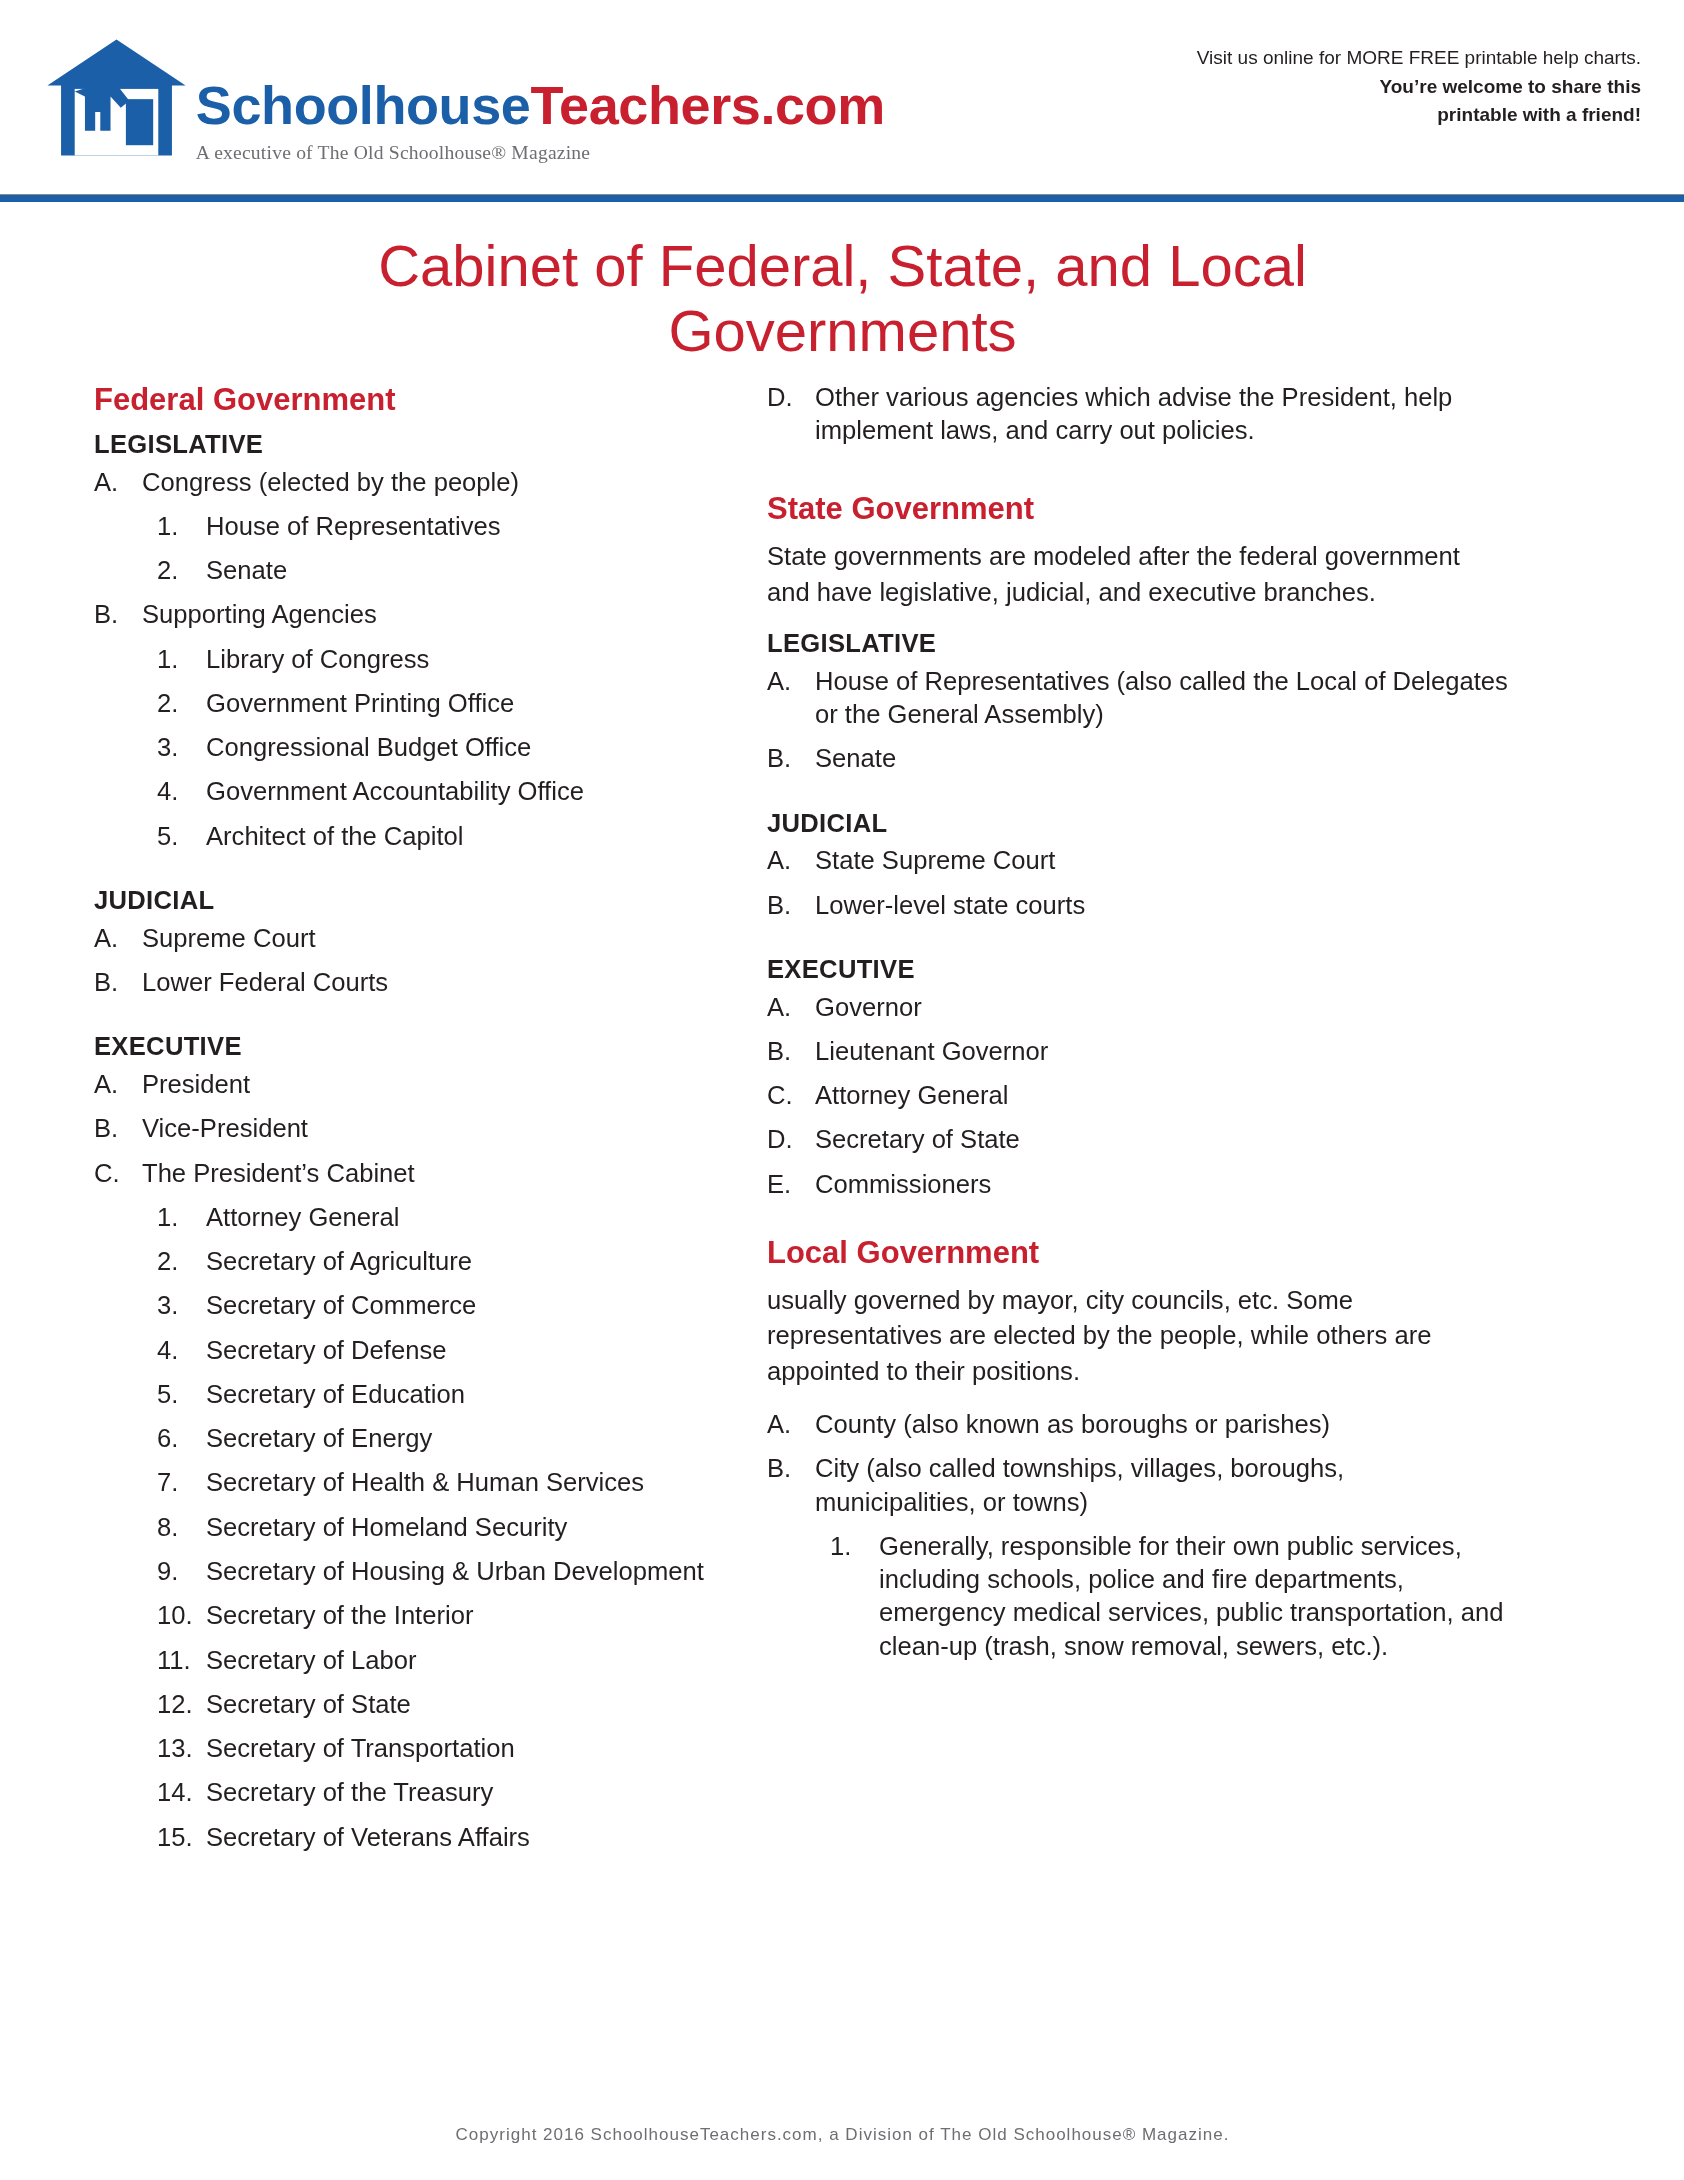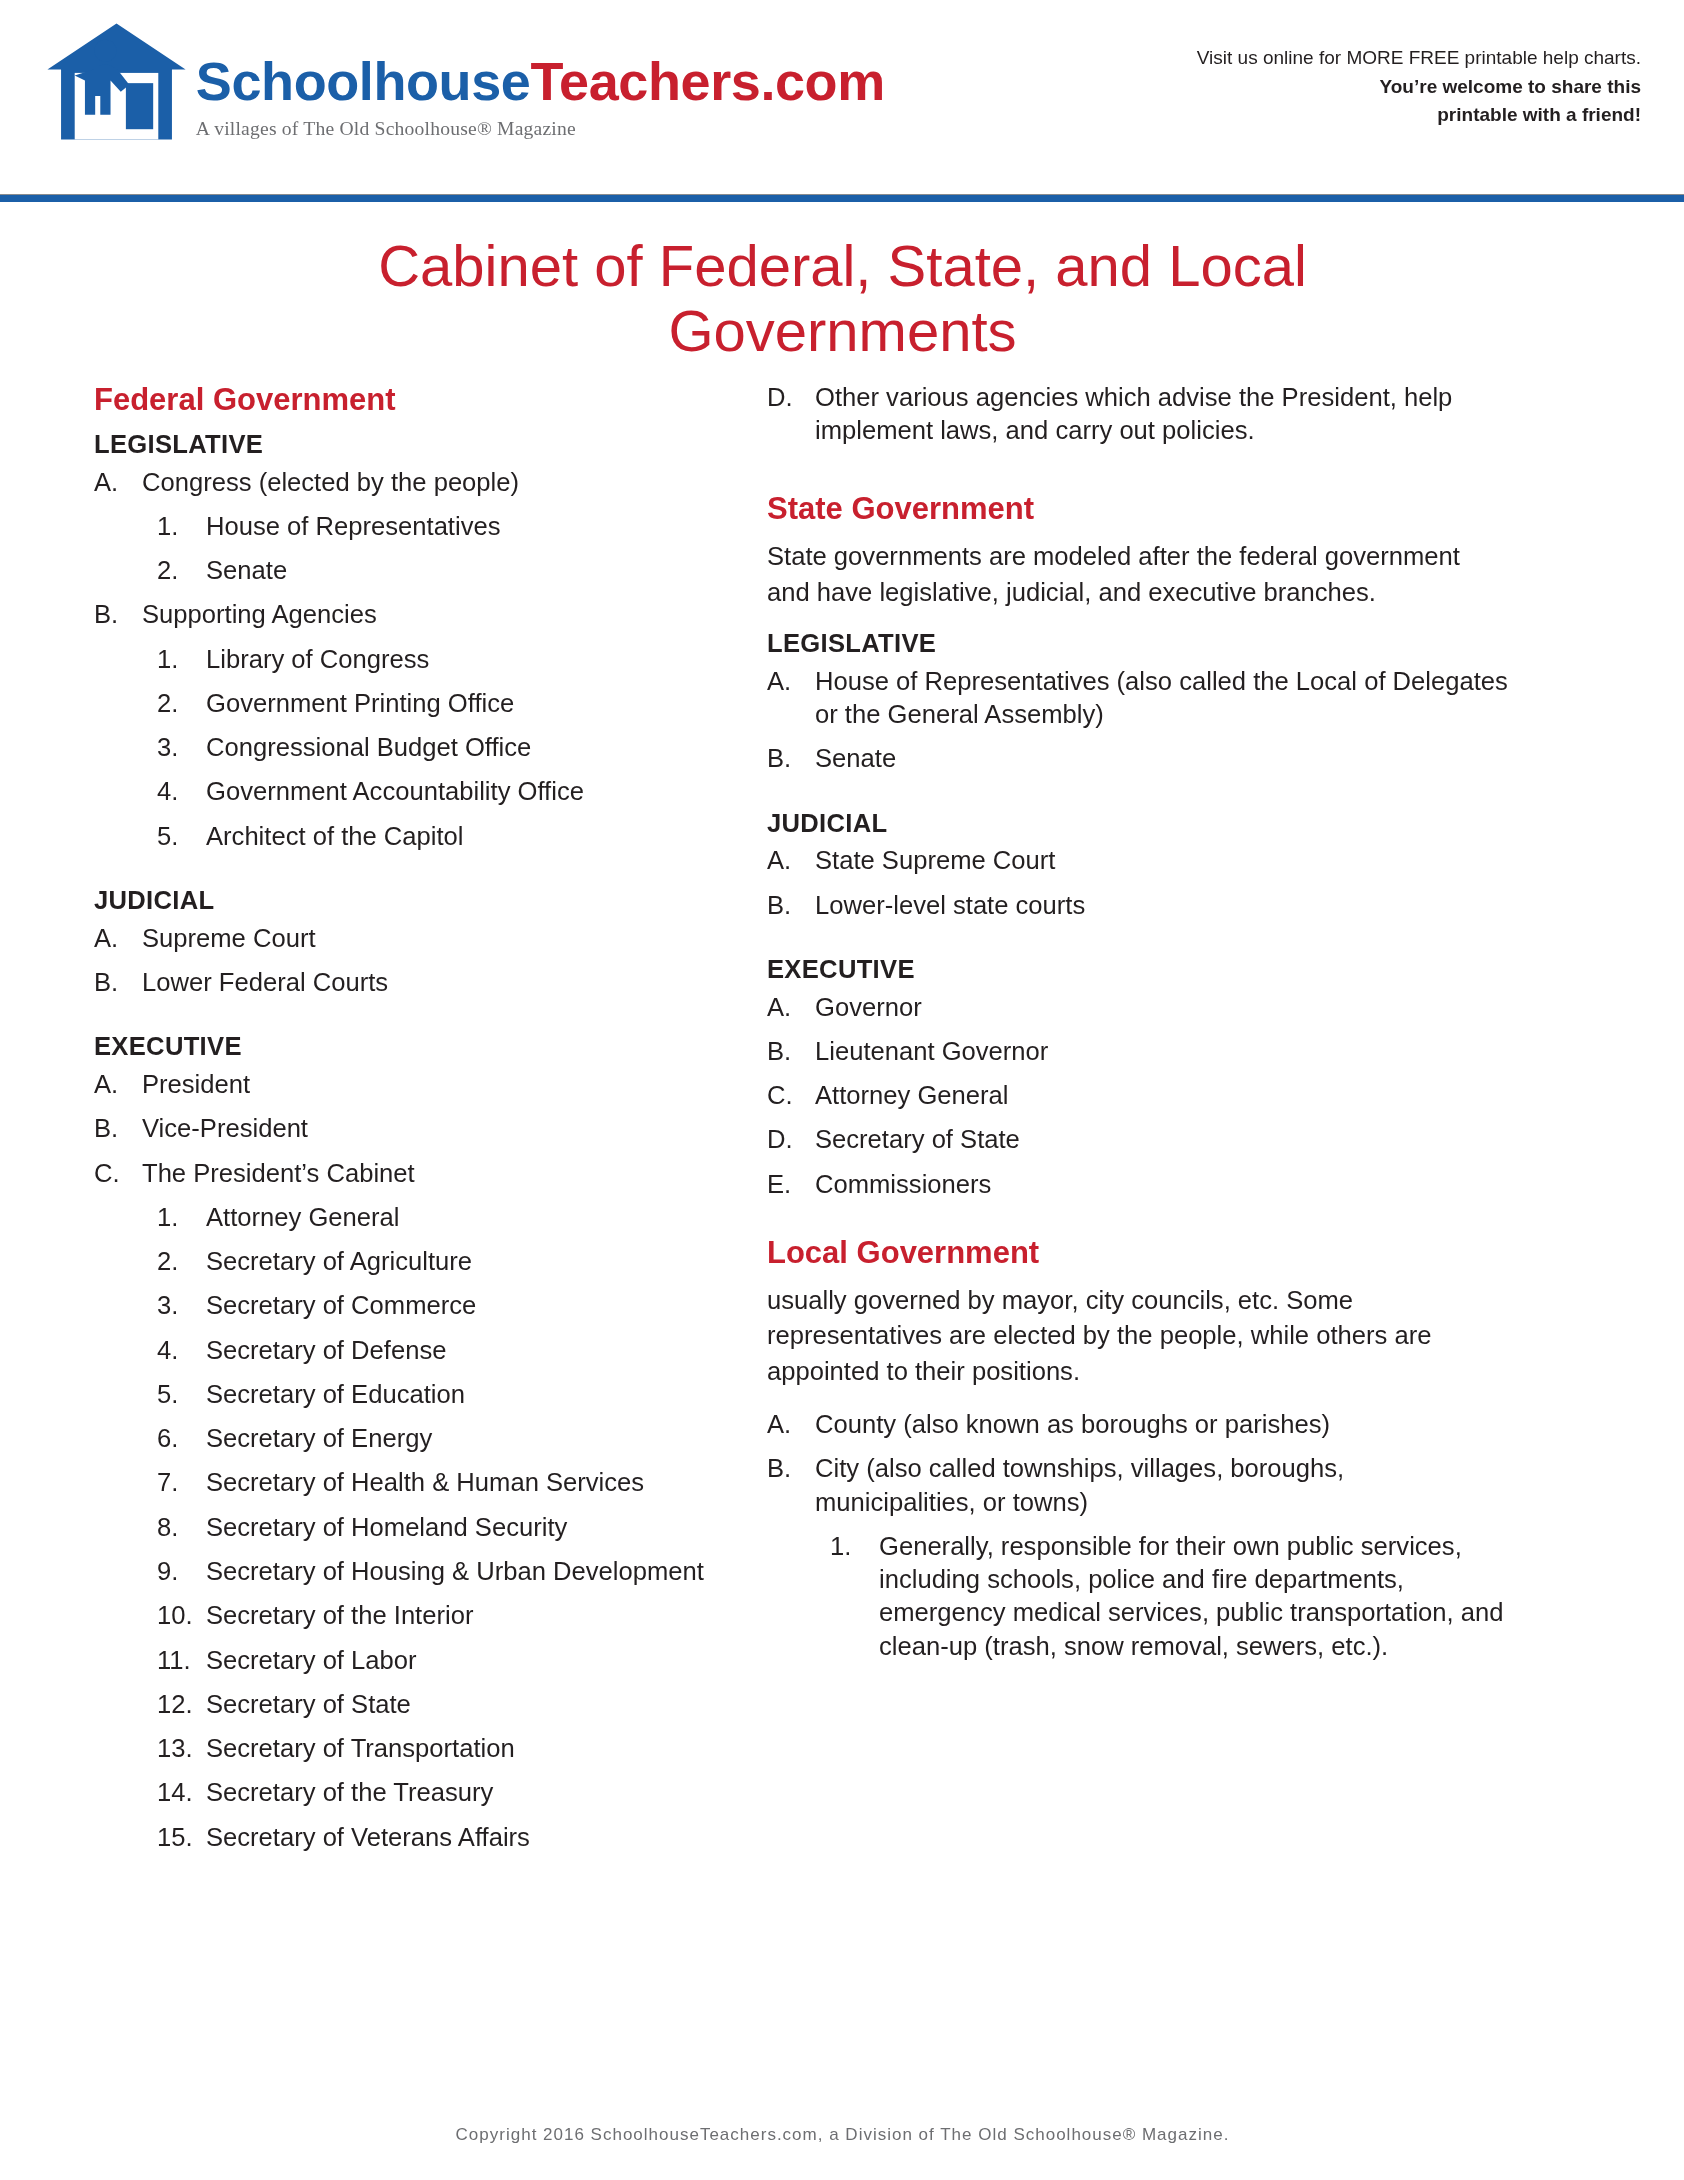--- a/index.html
+++ b/index.html
@@ -19,23 +19,23 @@
 
   
   .header {
     position: relative;
     height: 194px;
     padding: 32px 44px 0 44px;
   }
   .logo-wrap {
     position: absolute;
     left: 44px;
-    top: 20px;
+    top: 36px;
     display: flex;
-    align-items: center;
+    align-items: flex-end;
   }
   .logo-mark {
     width: 145px;
     height: 128px;
     position: relative;
     flex: 0 0 auto;
   }
   .logo-mark svg { display: block; }
   .logo-text {
     margin-left: 6.8px;
@@ -195,21 +195,21 @@
         <circle cx="72" cy="36" r="13" fill="#1b5fa8"></circle>
         <path d="M58 58 q14 -12 28 0 l14 18 -10 8 -12 -13 0 40 -12 0 0 -22 -6 0 0 22 -12 0 0 -40 -12 -6 z" fill="#1b5fa8"></path>
         <rect x="96" y="74" width="32" height="54" fill="#1b5fa8"></rect>
       </svg>
     </div>
     <div class="logo-text">
       <div class="logo-title">
         <span class="blue">Schoolhouse</span><span class="red">Teachers.com</span>
       </div>
       <div class="logo-sub">
-        <span>A villages of </span><span class="ital">The Old Schoolhouse</span><span>® Magazine</span>
+        <span>A executive of </span><span class="ital">The Old Schoolhouse</span><span>® Magazine</span>
       </div>
     </div>
   </div>
 
   <div class="header-note">
     <div class="l1">Visit us online for MORE FREE printable help charts.</div>
     <div class="l2">You’re welcome to share this</div>
     <div class="l3">printable with a friend!</div>
   </div>
 </div>

